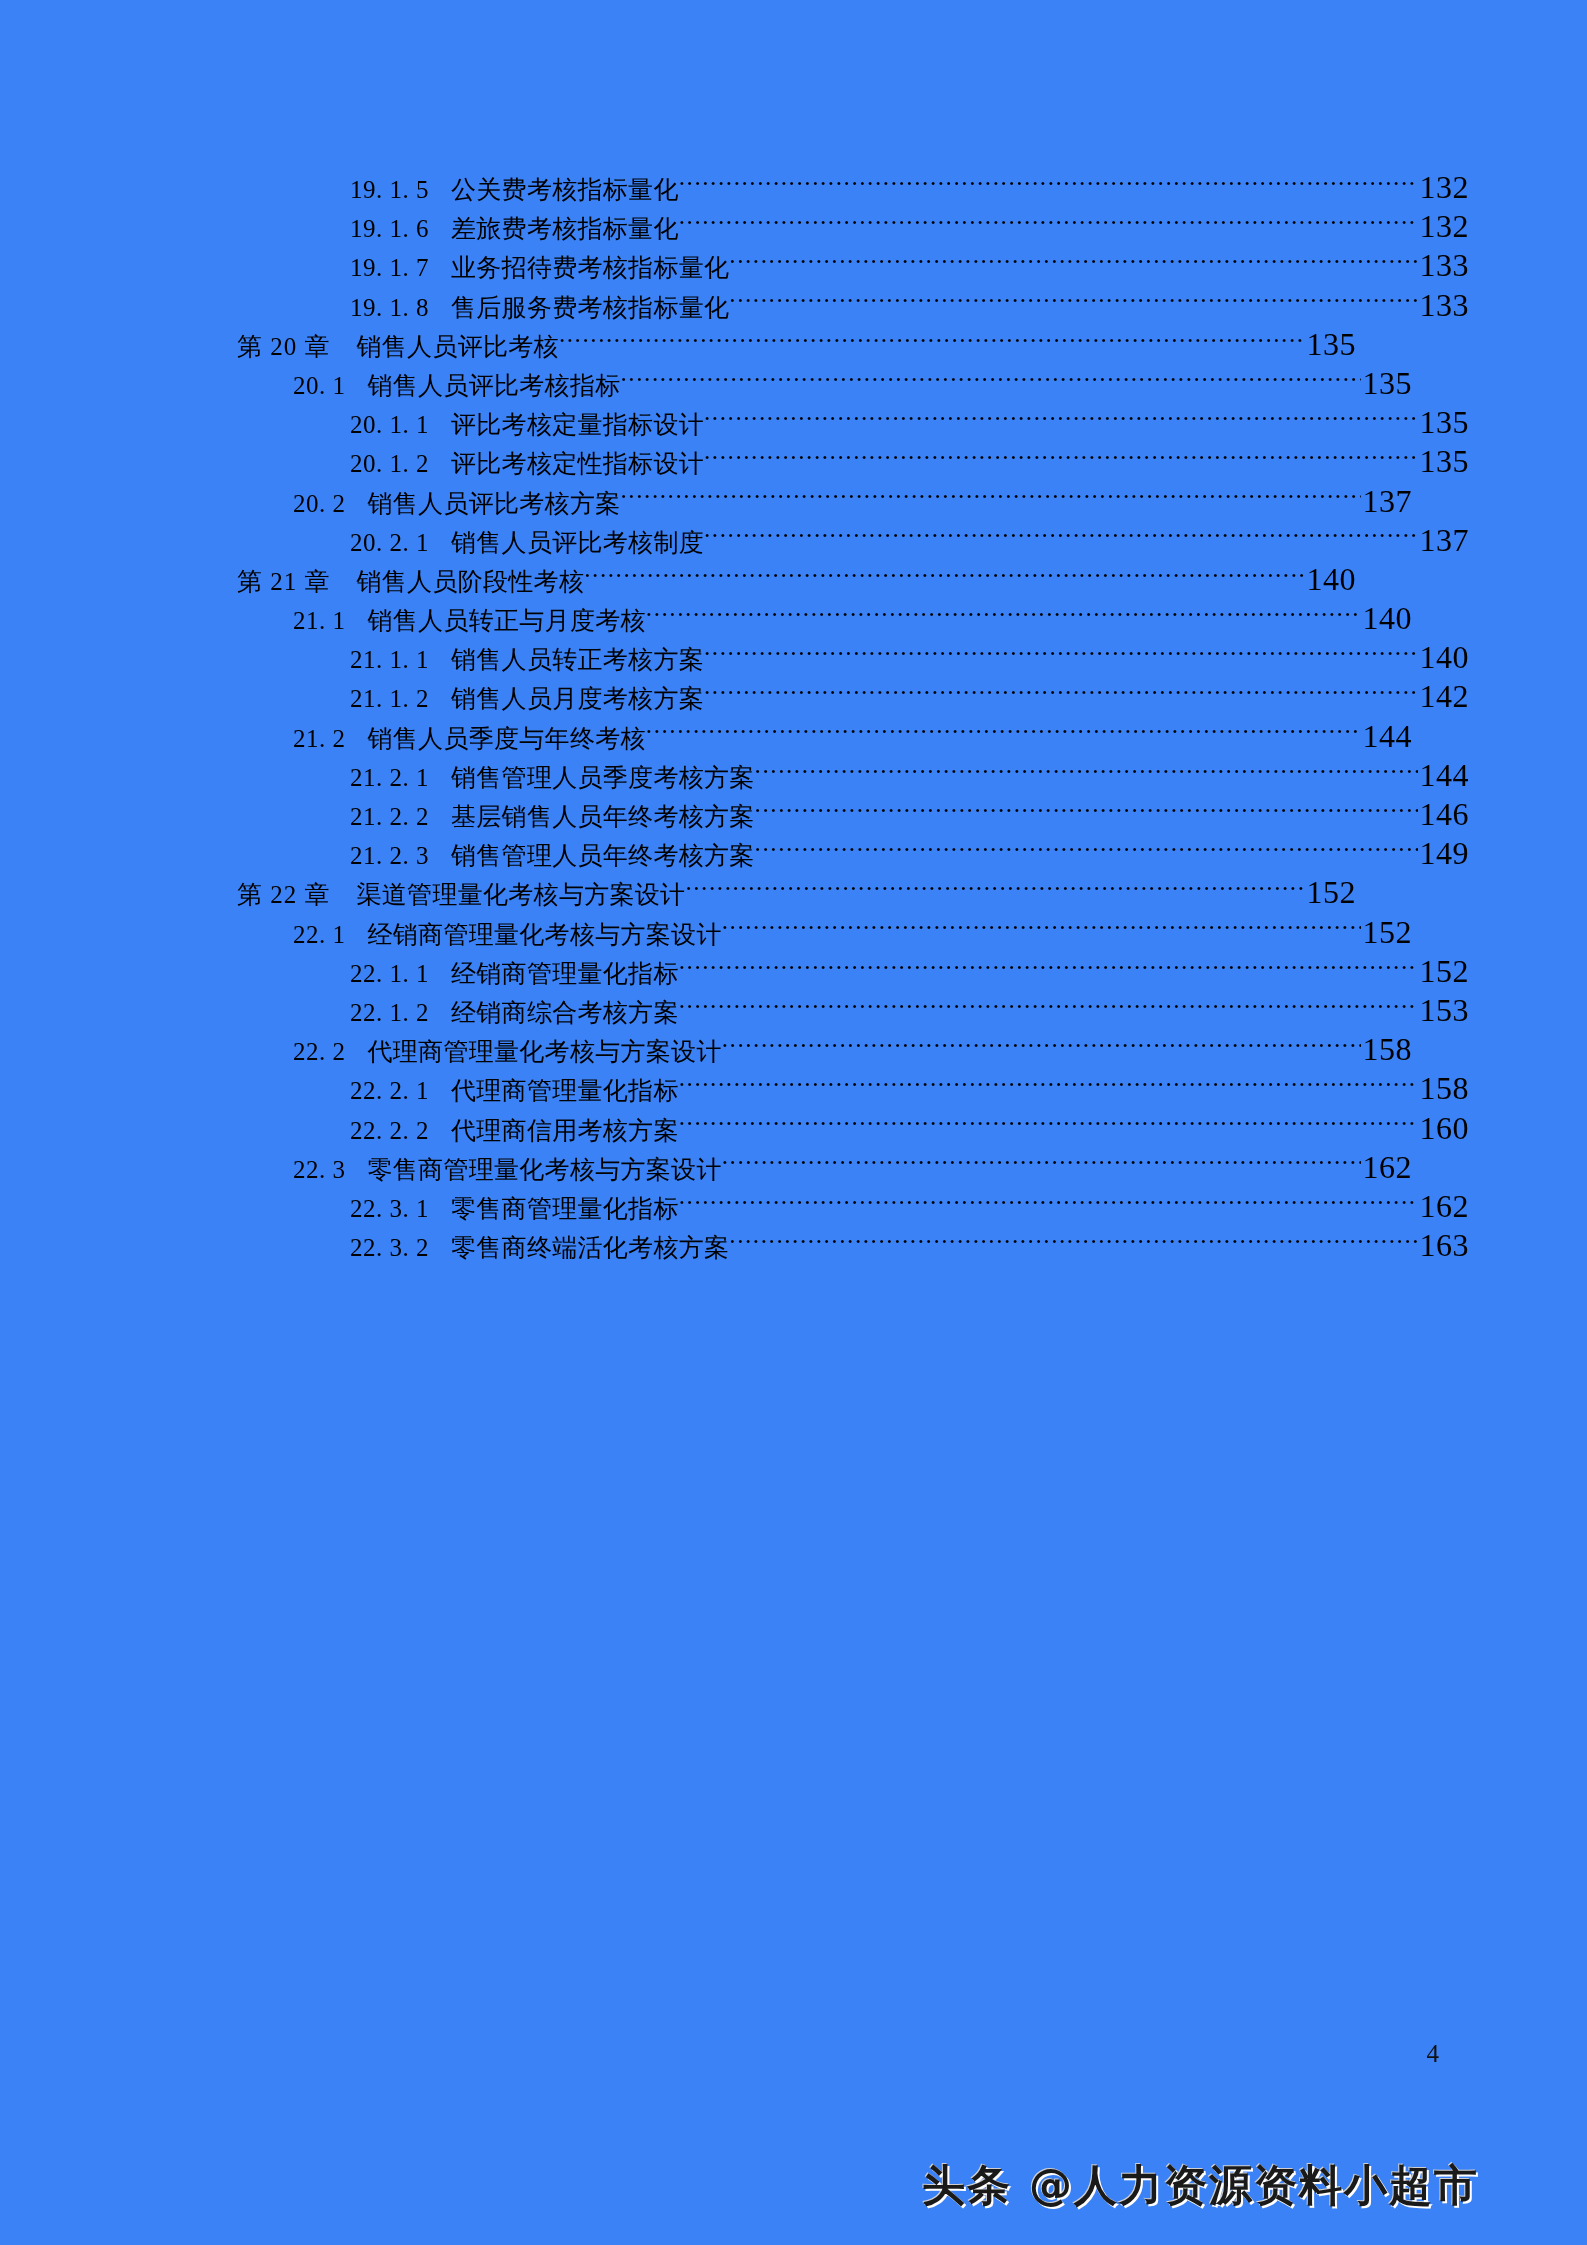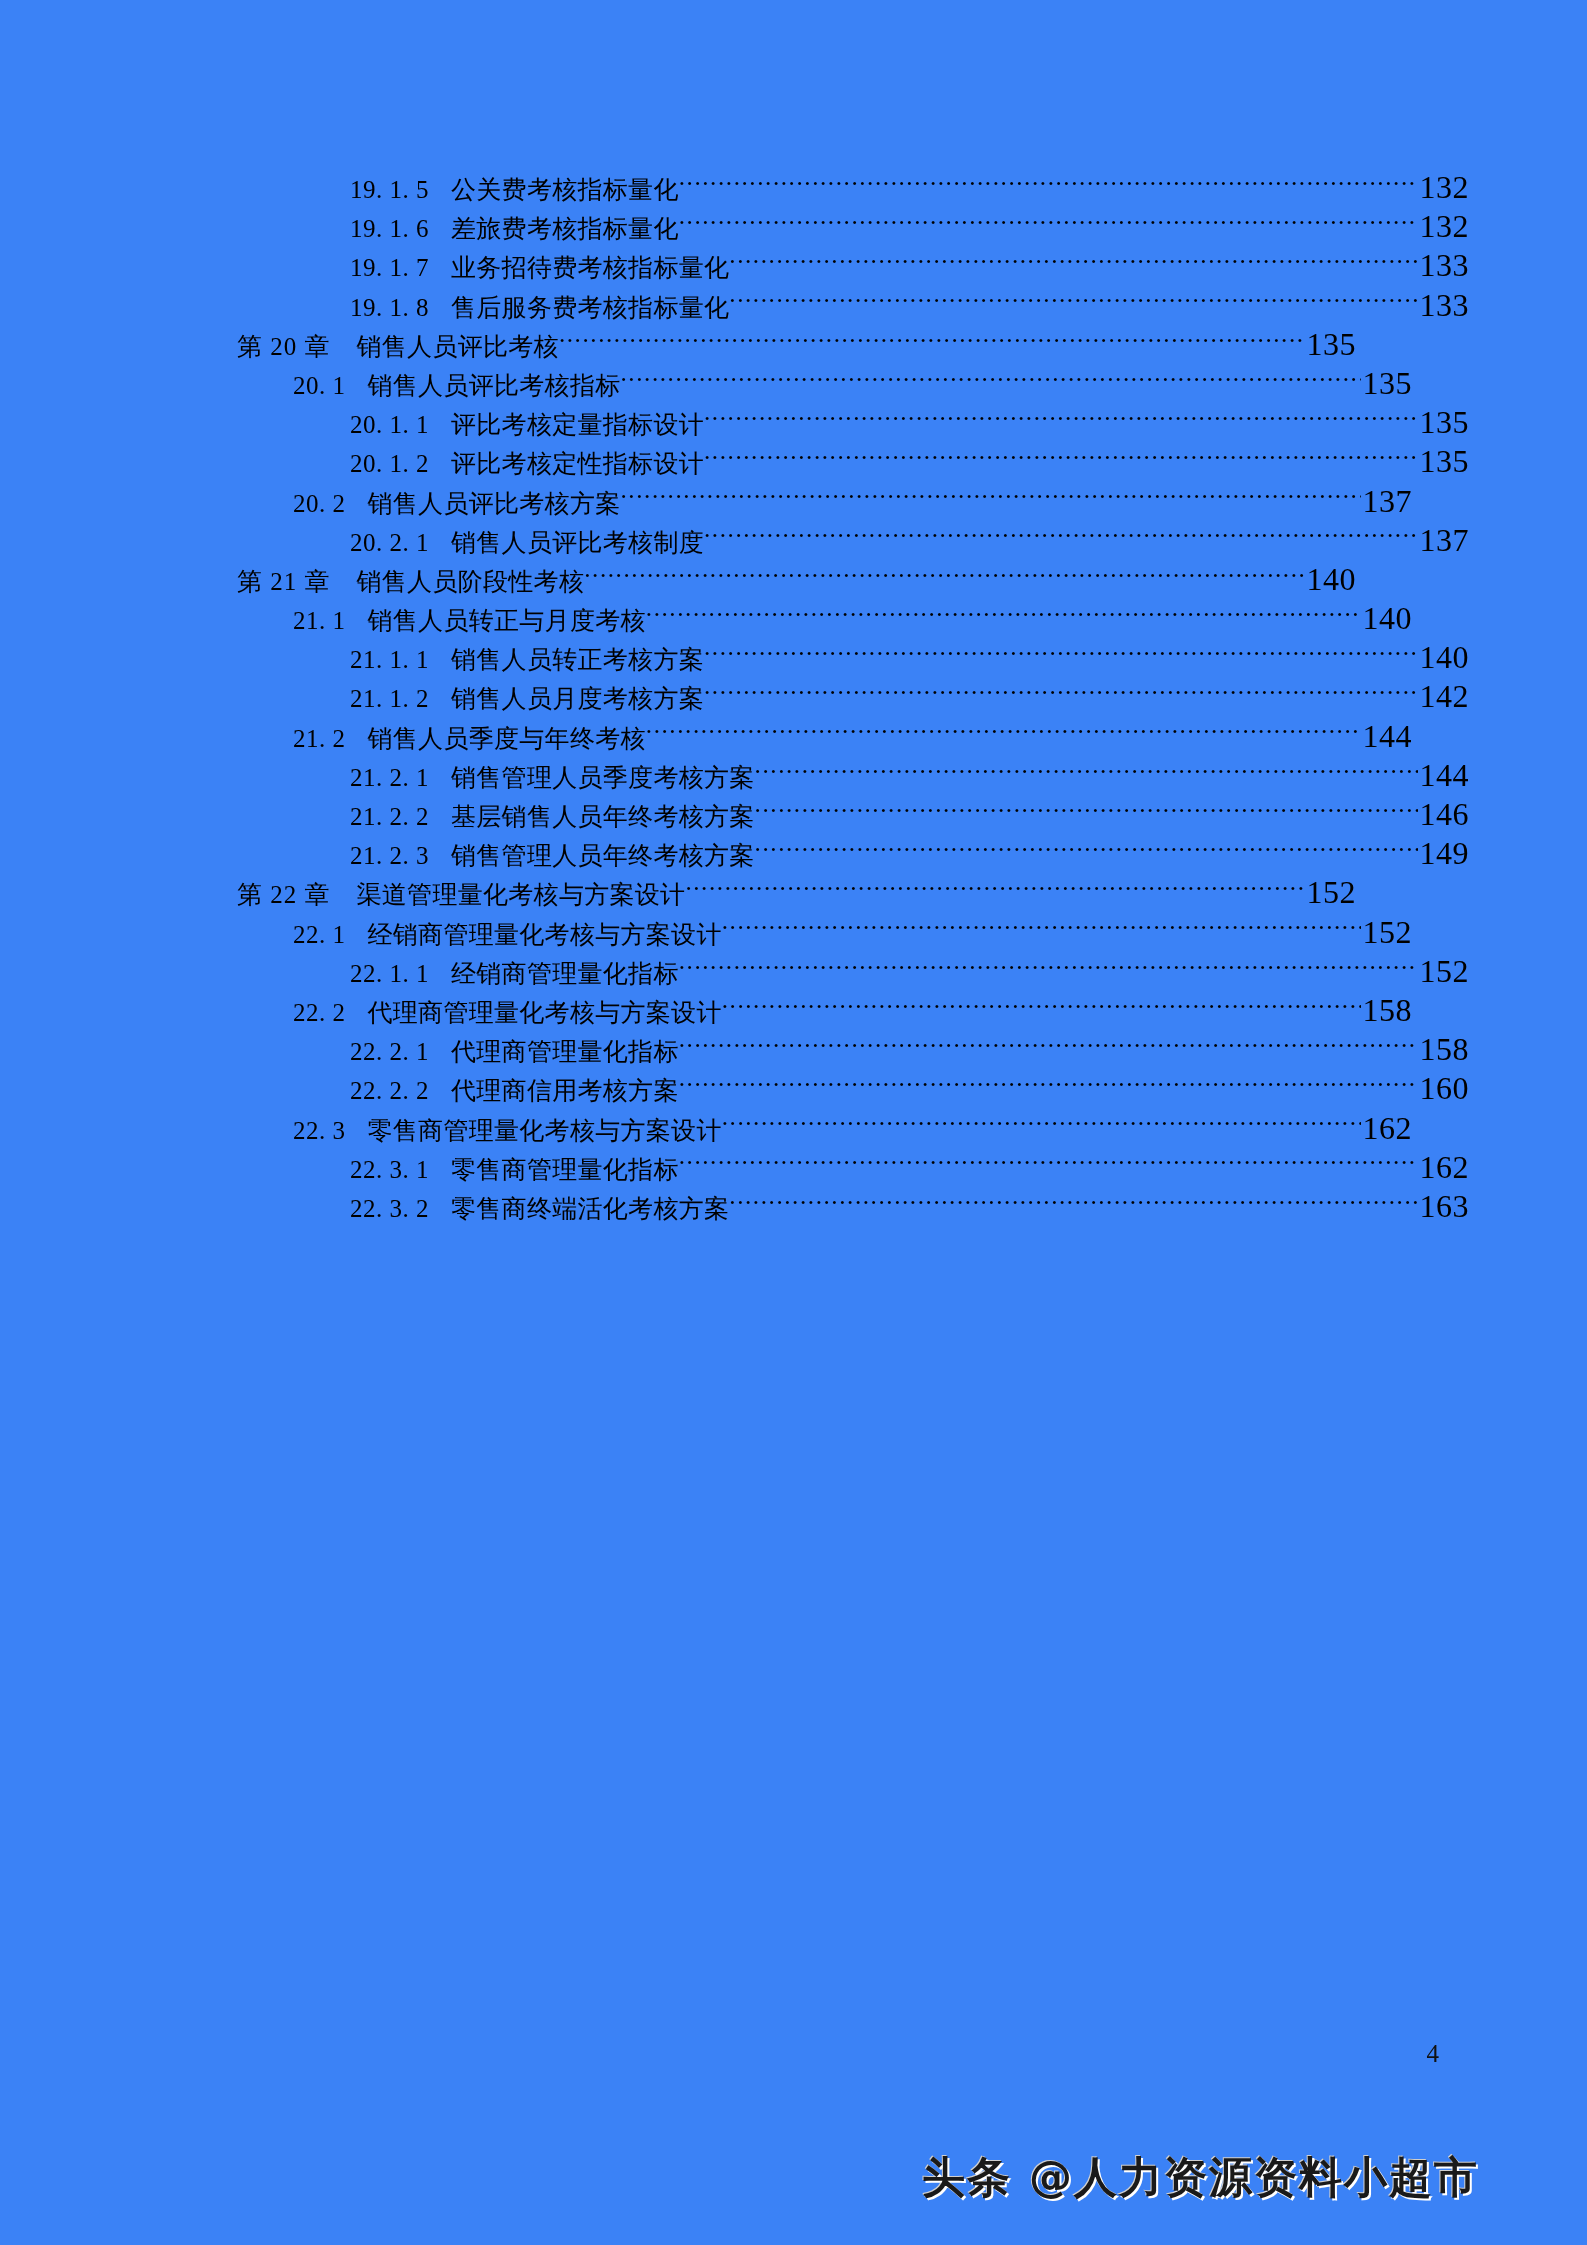--- a/index.html
+++ b/index.html
@@ -83,21 +83,21 @@
     position: absolute;
     right: 148px;
     bottom: 177px;
     font-size: 25px;
     color: #111111;
   }
 
   .watermark {
     position: absolute;
     right: 108px;
-    bottom: 38px;
+    bottom: 30px;
     font-family: "DejaVu Sans", "Liberation Sans", sans-serif;
     font-size: 43px;
     font-weight: 700;
     color: #1a1a1a;
     letter-spacing: 2px;
     text-shadow: 2px 2px 0 #ffffff, -1px -1px 0 #cfcfcf;
     white-space: nowrap;
   }
 </style>
 </head>
@@ -225,20 +225,26 @@
         <span class="toc-title">经销商管理量化考核与方案设计</span>
         <span class="toc-leader"></span>
         <span class="toc-page">152</span>
       </div>
       <div class="toc-row lvl-3">
         <span class="toc-num">22. 1. 1</span>
         <span class="toc-title">经销商管理量化指标</span>
         <span class="toc-leader"></span>
         <span class="toc-page">152</span>
       </div>
+      <div class="toc-row lvl-3">
+        <span class="toc-num">22. 1. 2</span>
+        <span class="toc-title">经销商综合考核方案</span>
+        <span class="toc-leader"></span>
+        <span class="toc-page">153</span>
+      </div>
       <div class="toc-row lvl-2">
         <span class="toc-num">22. 2</span>
         <span class="toc-title">代理商管理量化考核与方案设计</span>
         <span class="toc-leader"></span>
         <span class="toc-page">158</span>
       </div>
       <div class="toc-row lvl-3">
         <span class="toc-num">22. 2. 1</span>
         <span class="toc-title">代理商管理量化指标</span>
         <span class="toc-leader"></span>

